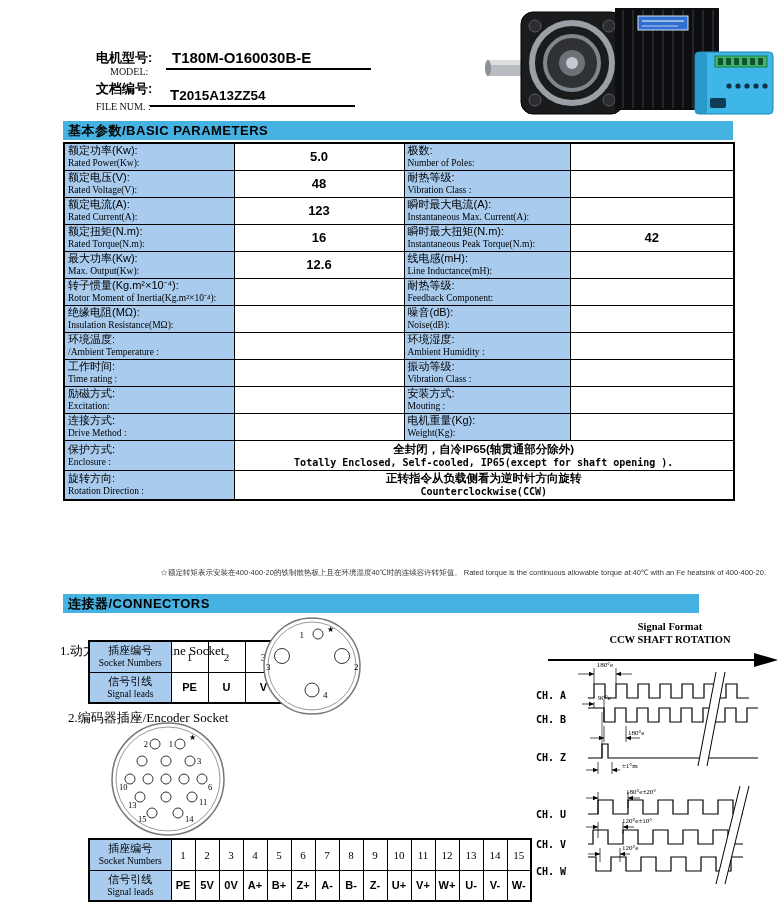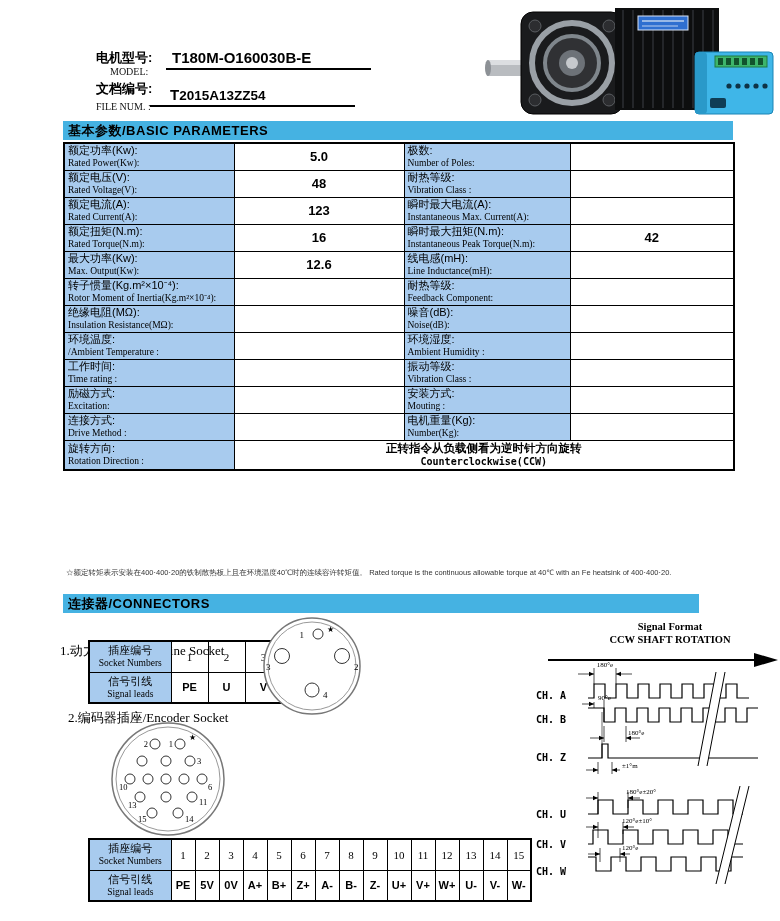--- a/index.html
+++ b/index.html
@@ -227,38 +227,48 @@
         <td class="value-cell"></td>
       </tr>
       <tr class="param-row">
         <td class="label-cell">
           <div class="label-cn">连接方式:</div>
           <div class="label-en">Drive Method :</div>
         </td>
         <td class="value-cell"></td>
         <td class="label-cell">
           <div class="label-cn">电机重量(Kg):</div>
-          <div class="label-en">Number(Kg):</div>
-        </td>
-        <td class="value-cell"></td>
+          <div class="label-en">Weight(Kg):</div>
+        </td>
+        <td class="value-cell"></td>
+      </tr>
+      <tr class="span-row">
+        <td class="label-cell">
+          <div class="label-cn">保护方式:</div>
+          <div class="label-en">Enclosure :</div>
+        </td>
+        <td colspan="3">
+          <div class="span-cn">全封闭，自冷IP65(轴贯通部分除外)</div>
+          <div class="span-en">Totally Enclosed, Self-cooled, IP65(except for shaft opening ).</div>
+        </td>
       </tr>
       <tr class="span-row">
         <td class="label-cell">
           <div class="label-cn">旋转方向:</div>
           <div class="label-en">Rotation Direction :</div>
         </td>
         <td colspan="3">
           <div class="span-cn">正转指令从负载侧看为逆时针方向旋转</div>
           <div class="span-en">Counterclockwise(CCW)</div>
         </td>
       </tr>
     </tbody>
 </table>
 
-<div class="abs footnote" style="left:66px;top:567px;width:700px;">☆额定转矩表示安装在400·400·20的铁制散热板上且在环境温度40℃时的连续容许转矩值。  Rated torque is the continuous allowable torque at 40℃ with an Fe heatsink of 400·400·20.</div>
+<div class="abs footnote" style="left:66px;top:567px;width:700px;text-align:right;">☆额定转矩表示安装在400·400·20的铁制散热板上且在环境温度40℃时的连续容许转矩值。  Rated torque is the continuous allowable torque at 40℃ with an Fe heatsink of 400·400·20.</div>
 
 <div class="abs section-bar" style="left:63px;top:594px;width:636px;">连接器/CONNECTORS</div>
 
 <div class="abs subtitle" style="left:60px;top:617px;margin-top:25px;">1.动力插座/Power Line Socket</div>
 
 <table class="abs grid-table socket-table" style="left:88px;top:640px;">
   <colgroup>
       <col style="width:82px">
       <col style="width:37px">
       <col style="width:37px">

